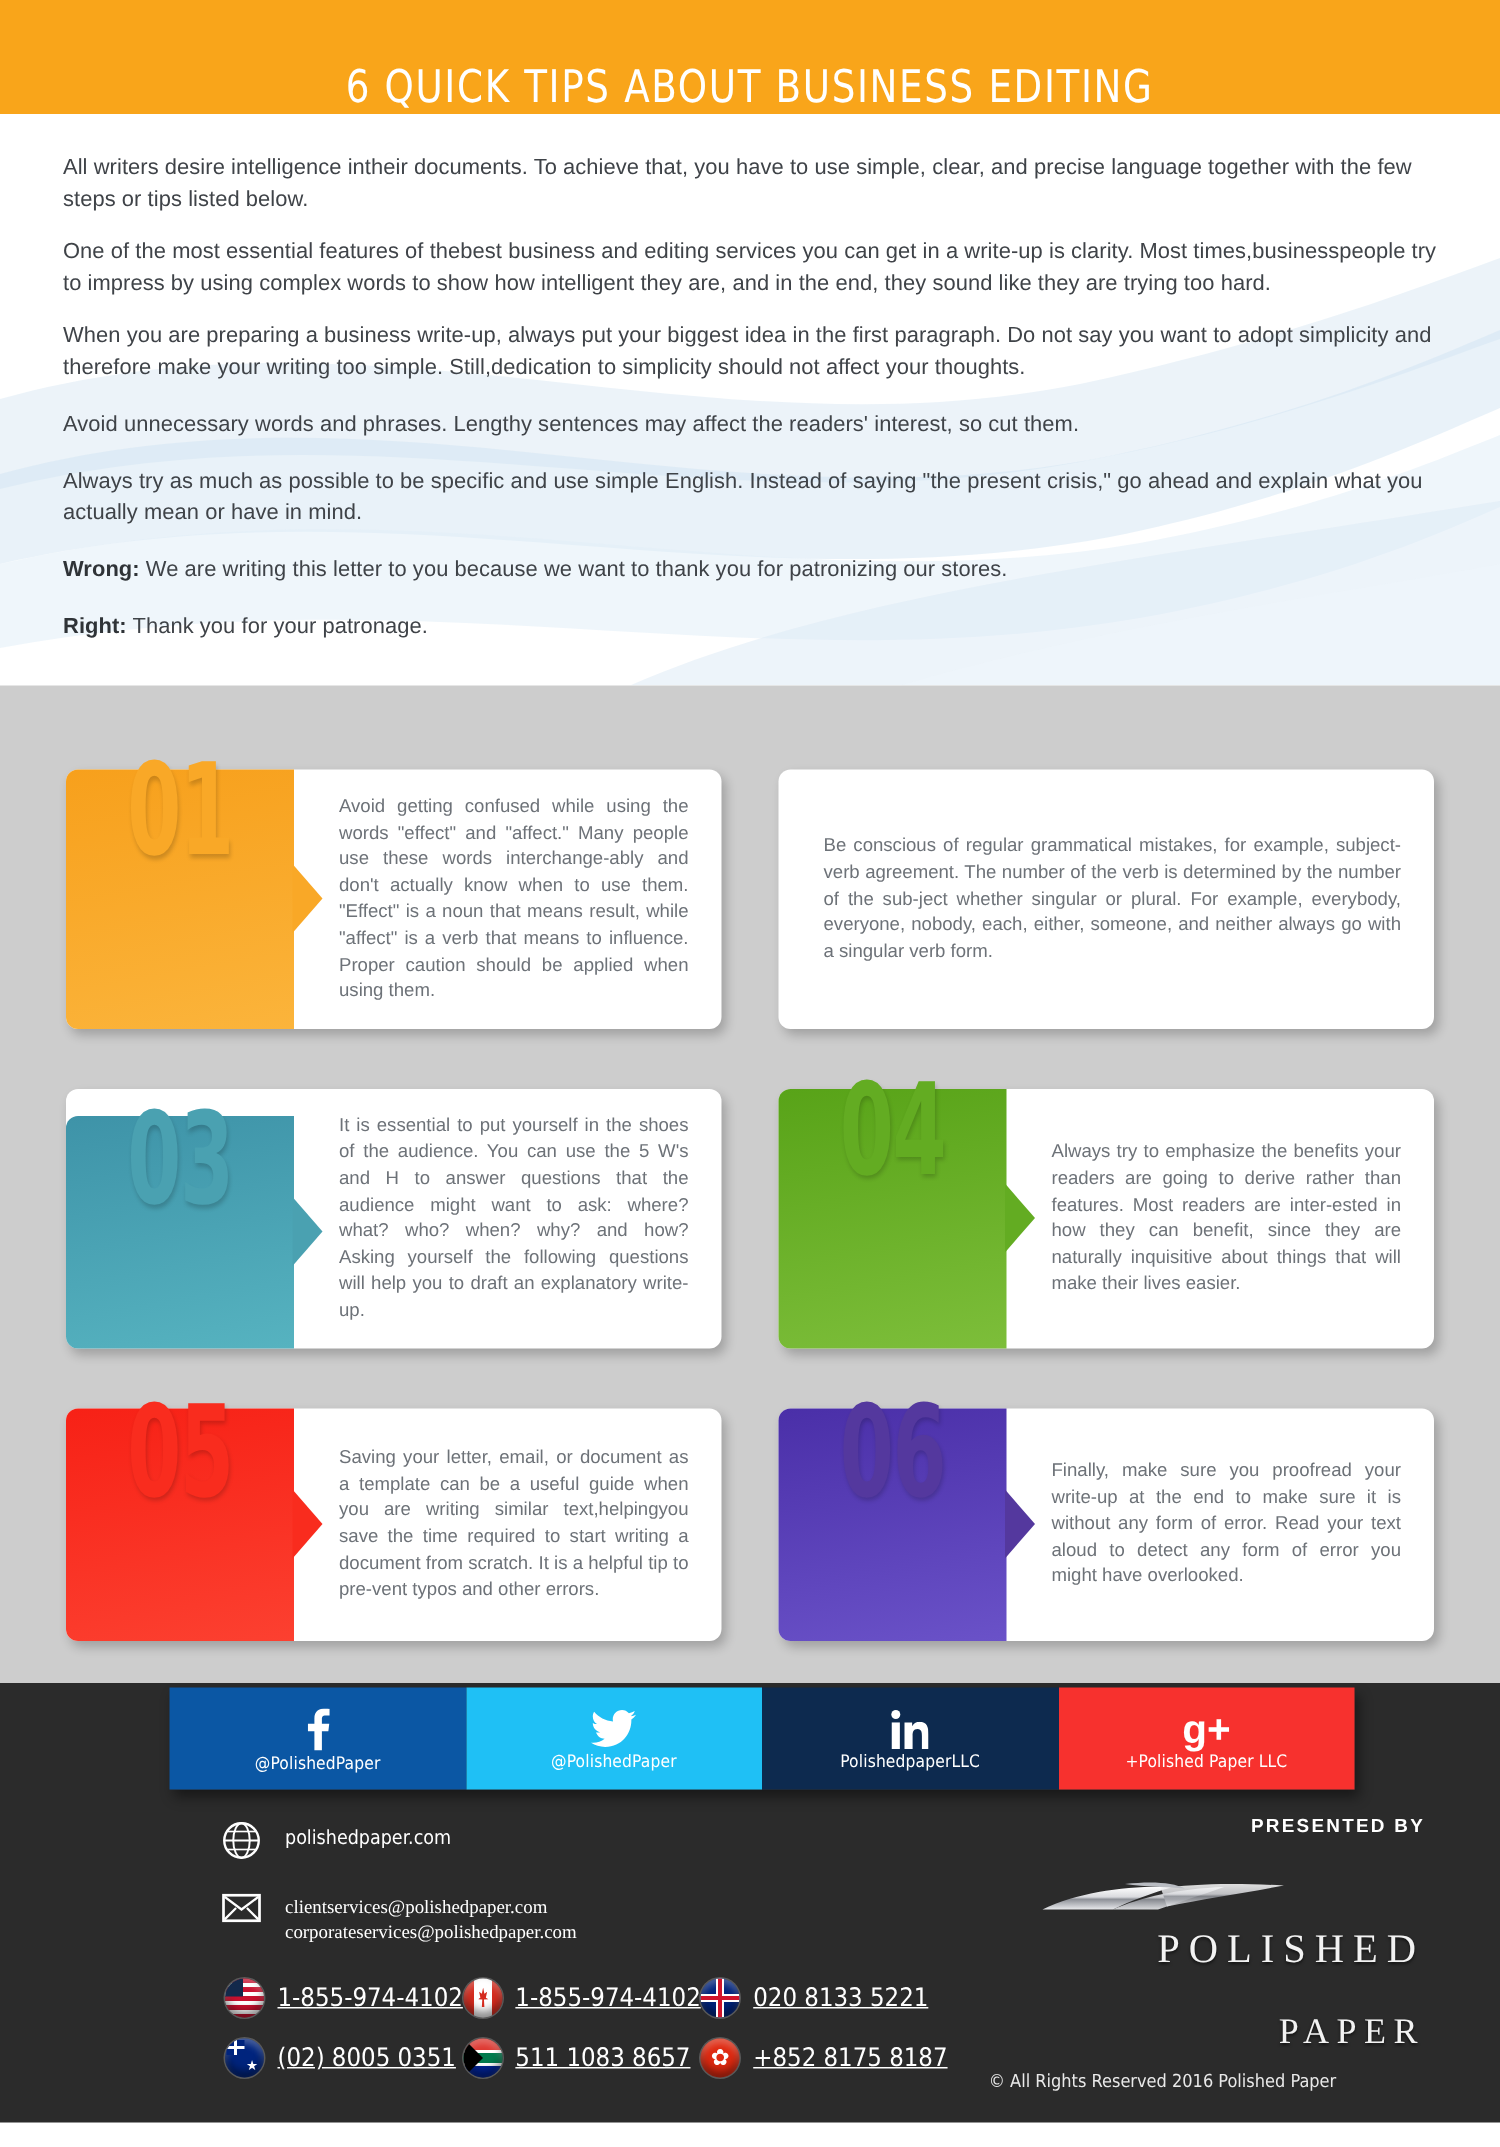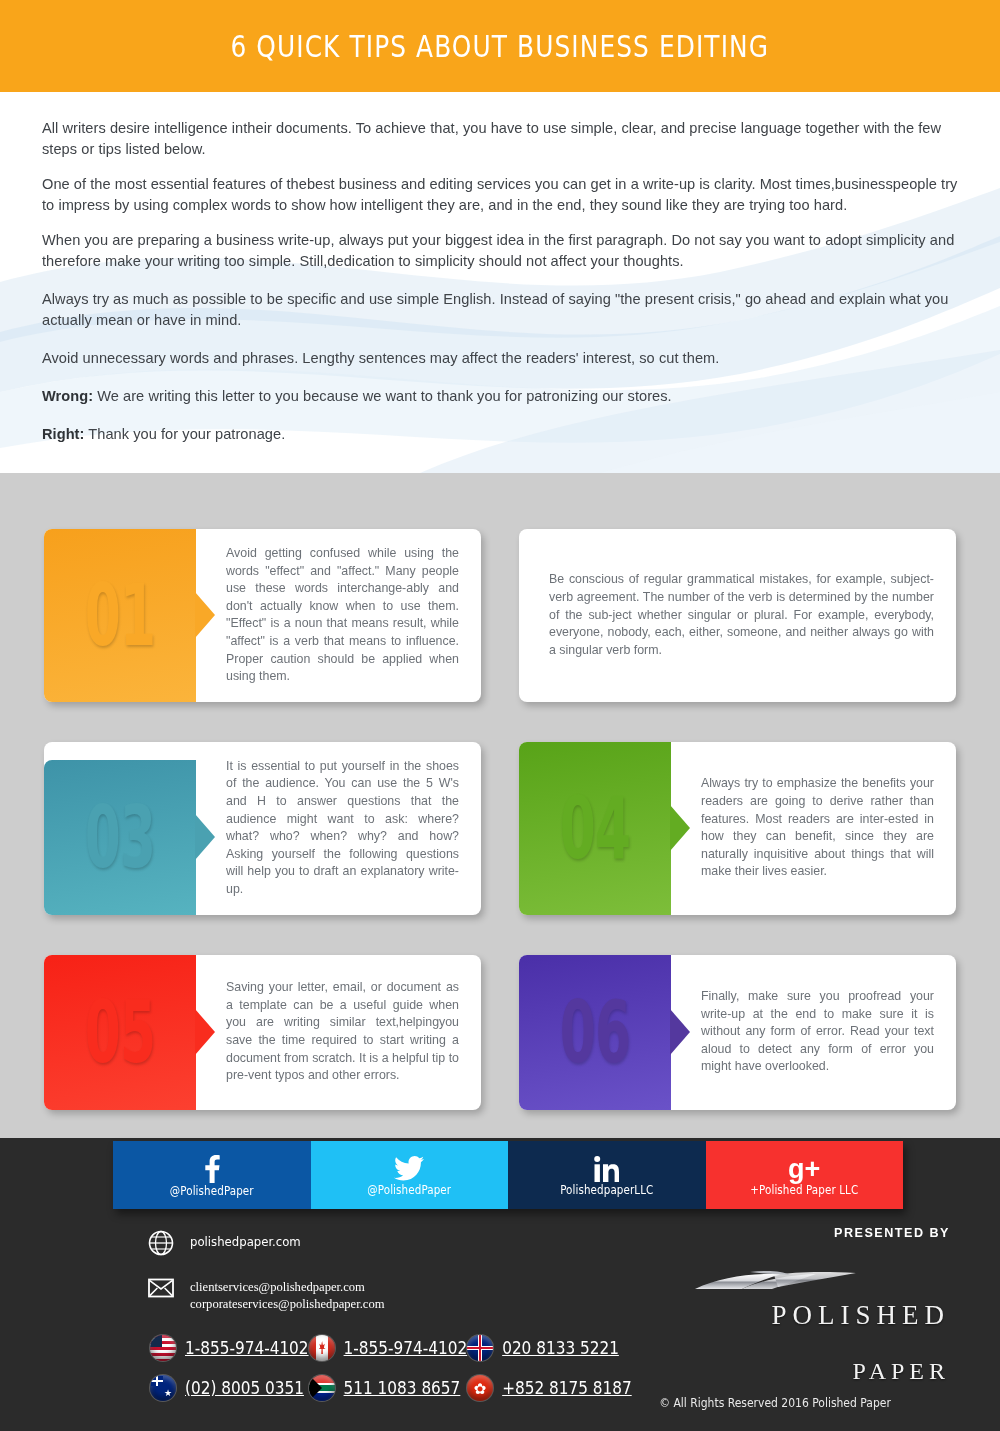--- a/index.html
+++ b/index.html
@@ -8,24 +8,24 @@
     width: 1000px;
     height: 1431px;
     background: #ffffff;
     font-family: "Liberation Sans", sans-serif;
     overflow: hidden;
     position: relative;
   }
 
   
   .header {
-    height: 92px;
+    height: 76px;
     background: #F9A51A;
     display: flex;
-    align-items: center;
+    align-items: flex-end;
     justify-content: center;
     position: relative;
   }
   .header-title {
     color: #ffffff;
     font-size: 30px;
     letter-spacing: 1.2px;
     font-weight: 400;
     text-transform: uppercase;
     font-family: "DejaVu Sans Condensed", "Liberation Sans Narrow", "Liberation Sans", sans-serif;
@@ -78,21 +78,20 @@
     border-radius: 8px;
     min-height: 155px;
     box-shadow: 3px 4px 7px rgba(0,0,0,0.22);
   }
   .tip-num-box {
     position: relative;
     width: 152px;
     flex: 0 0 152px;
     border-radius: 8px 0 0 8px;
     display: flex;
-    align-items: center;
     justify-content: center;
     color: #ffffff;
   }
   .tip-num {
     font-size: 72px;
     font-weight: bold;
     line-height: 1;
     letter-spacing: -1px;
     font-family: "DejaVu Sans Condensed", "Liberation Sans Narrow", "Liberation Sans", sans-serif;
     transform: scaleX(0.80) scaleY(1.18);
@@ -317,22 +316,22 @@
     <path d="M0,240 C260,170 480,280 740,228 C870,201 950,165 1000,144 L1000,196 C940,222 860,258 740,282 C480,330 260,240 0,300 Z" fill="#cfe2f2" opacity="0.45"></path>
     <path d="M0,300 C280,236 500,330 760,286 C880,264 955,232 1000,214 L1000,262 C950,284 880,314 760,336 C500,381 280,304 0,356 Z" fill="#e2eef8" opacity="0.55"></path>
     <path d="M420,381 C560,320 740,300 1000,258 L1000,381 Z" fill="#dbe9f6" opacity="0.5"></path>
     <path d="M600,381 C740,340 880,322 1000,300 L1000,381 Z" fill="#eef5fb" opacity="0.7"></path>
   </svg>
 
   <div class="intro-inner">
     <p class="tight">All writers desire intelligence intheir documents. To achieve that, you have to use simple, clear, and precise language together with the few steps or tips listed below.</p>
     <p class="tight">One of the most essential features of thebest business and editing services you can get in a write-up is clarity. Most times,businesspeople try to impress by using complex words to show how intelligent they are, and in the end, they sound like they are trying too hard.</p>
     <p>When you are preparing a business write-up, always put your biggest idea in the first paragraph. Do not say you want to adopt simplicity and therefore make your writing too simple. Still,dedication to simplicity should not affect your thoughts.</p>
+    <p>Avoid unnecessary words and phrases. Lengthy sentences may affect the readers' interest, so cut them.</p>
     <p>Always try as much as possible to be specific and use simple English. Instead of saying "the present crisis," go ahead and explain what you actually mean or have in mind.</p>
-    <p>Avoid unnecessary words and phrases. Lengthy sentences may affect the readers' interest, so cut them.</p>
     <p><b>Wrong:</b><span> We are writing this letter to you because we want to thank you for patronizing our stores.</span></p>
     <p><b>Right:</b><span> Thank you for your patronage.</span></p>
   </div>
 </div>
 
 <div class="tips-section">
   <div class="tips-grid">
 
     <div class="tip-card">
       <div class="tip-num-box c-orange">

